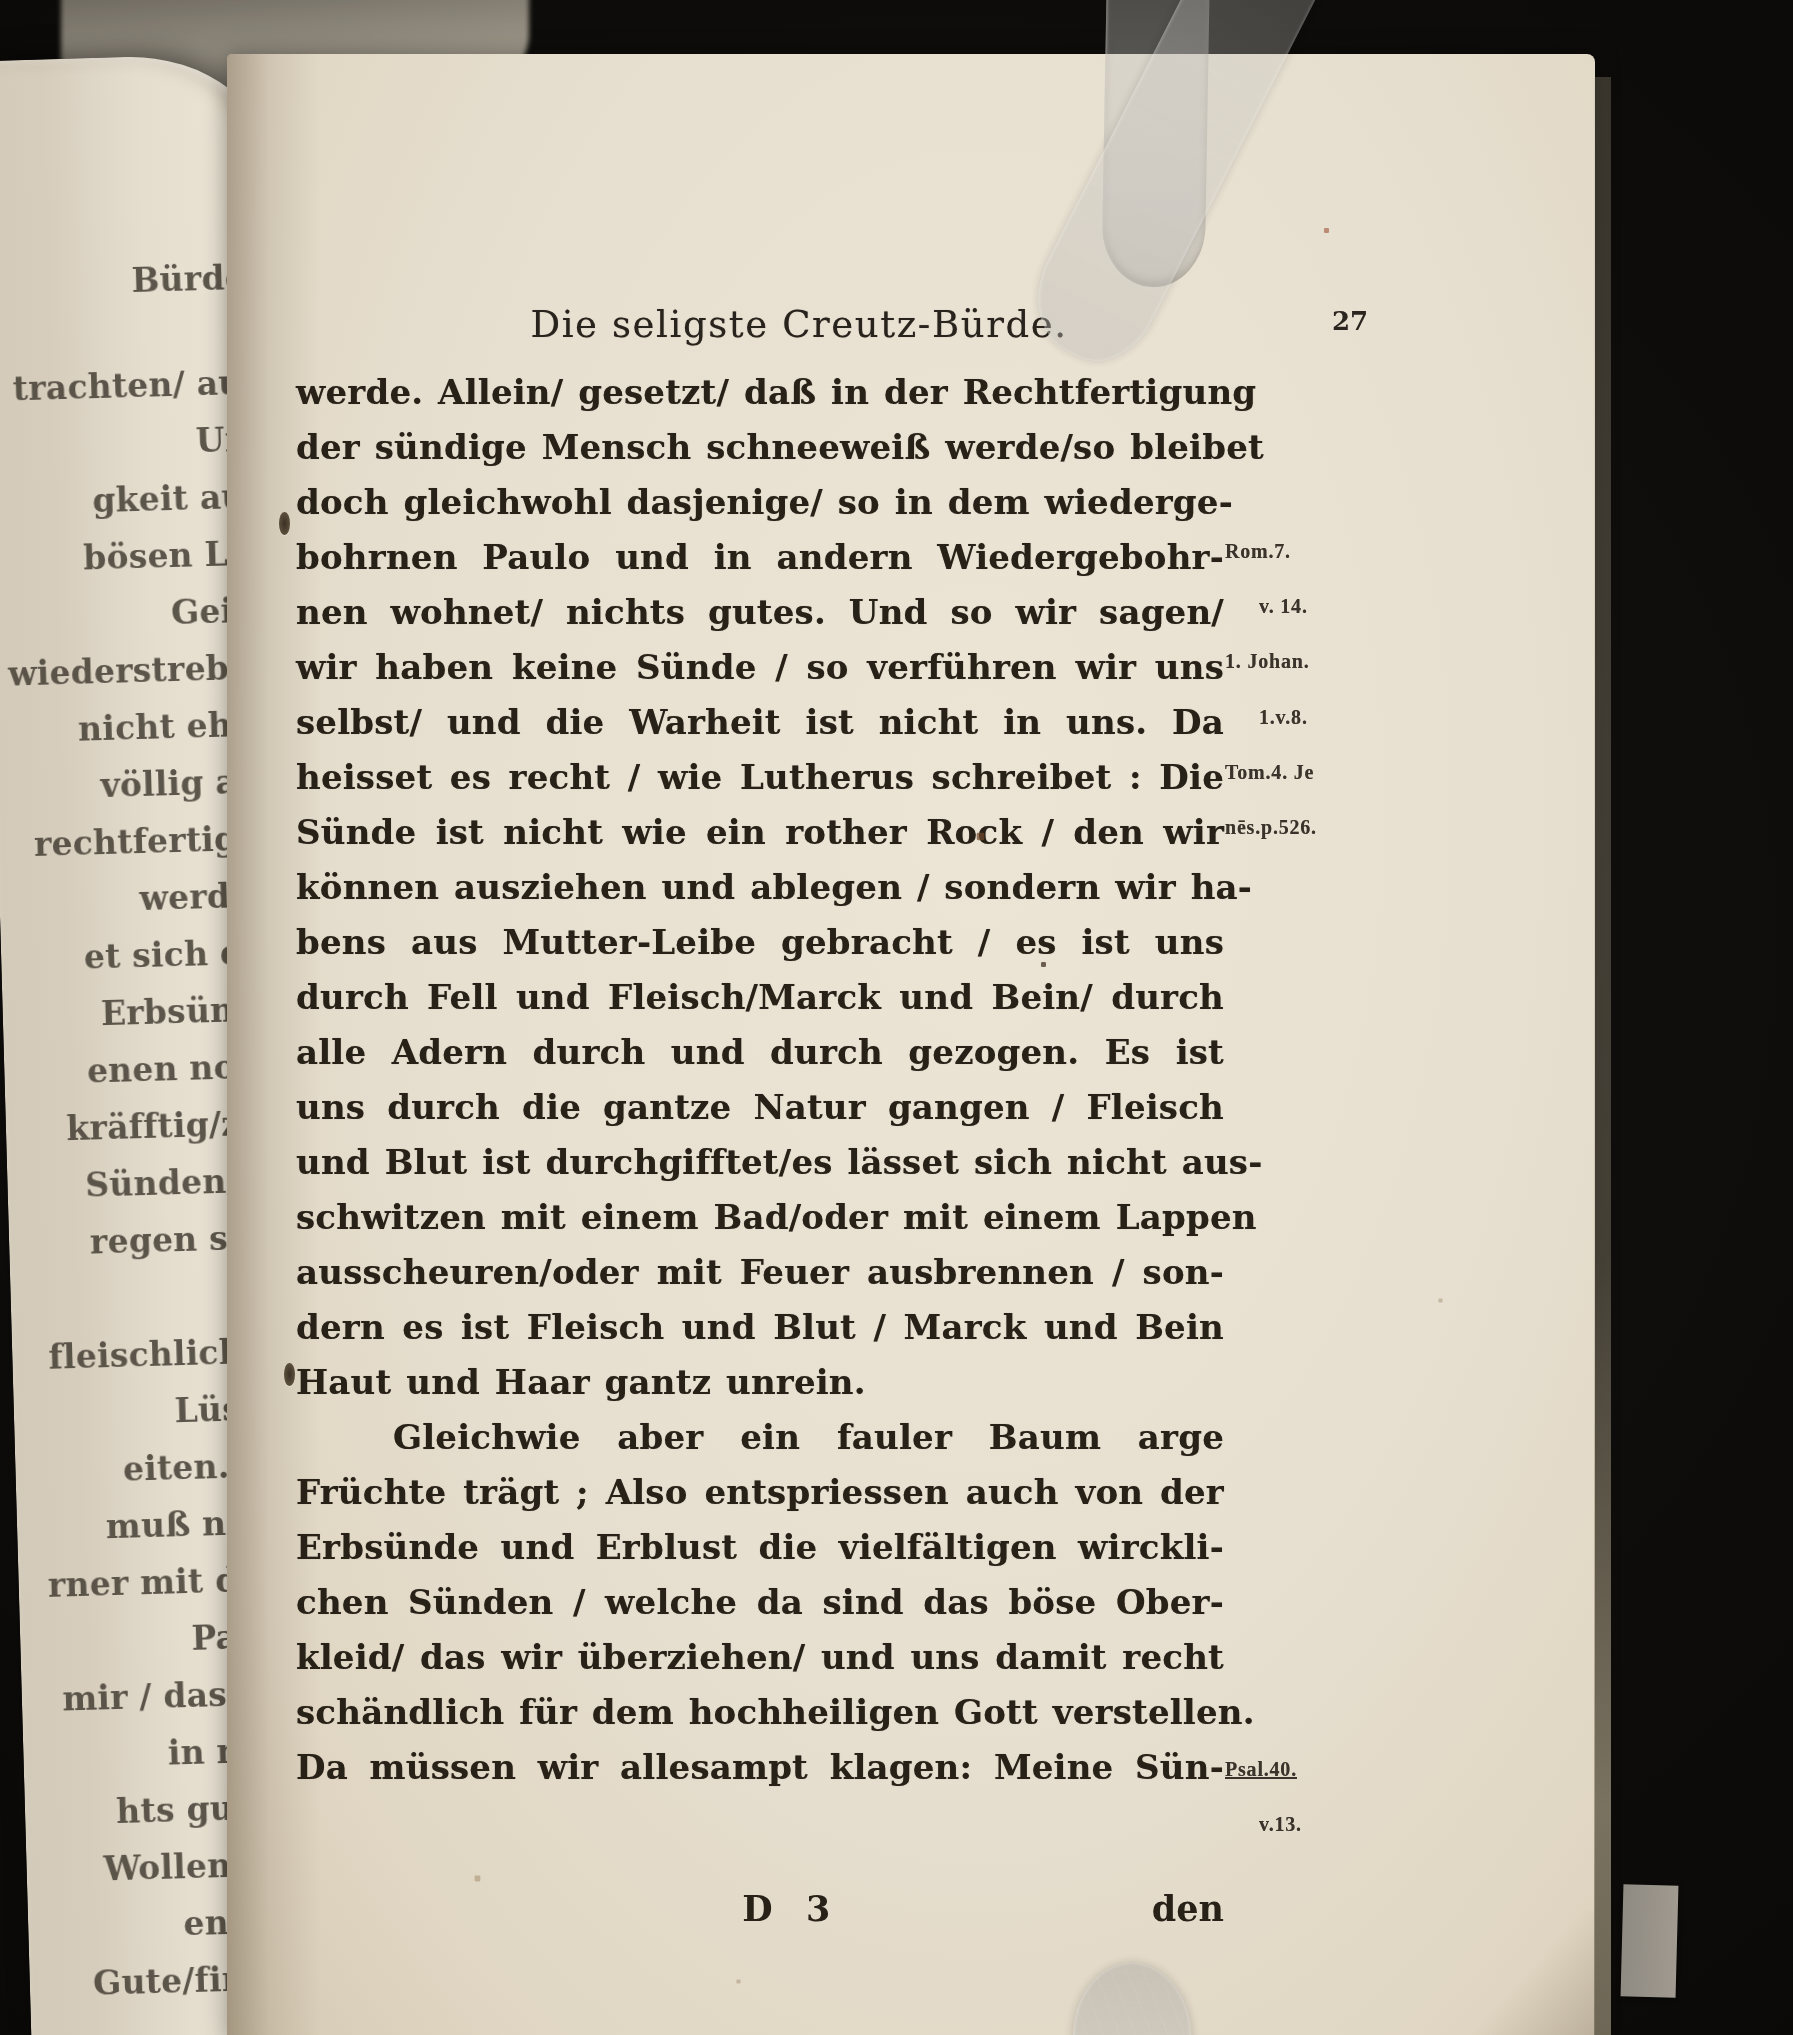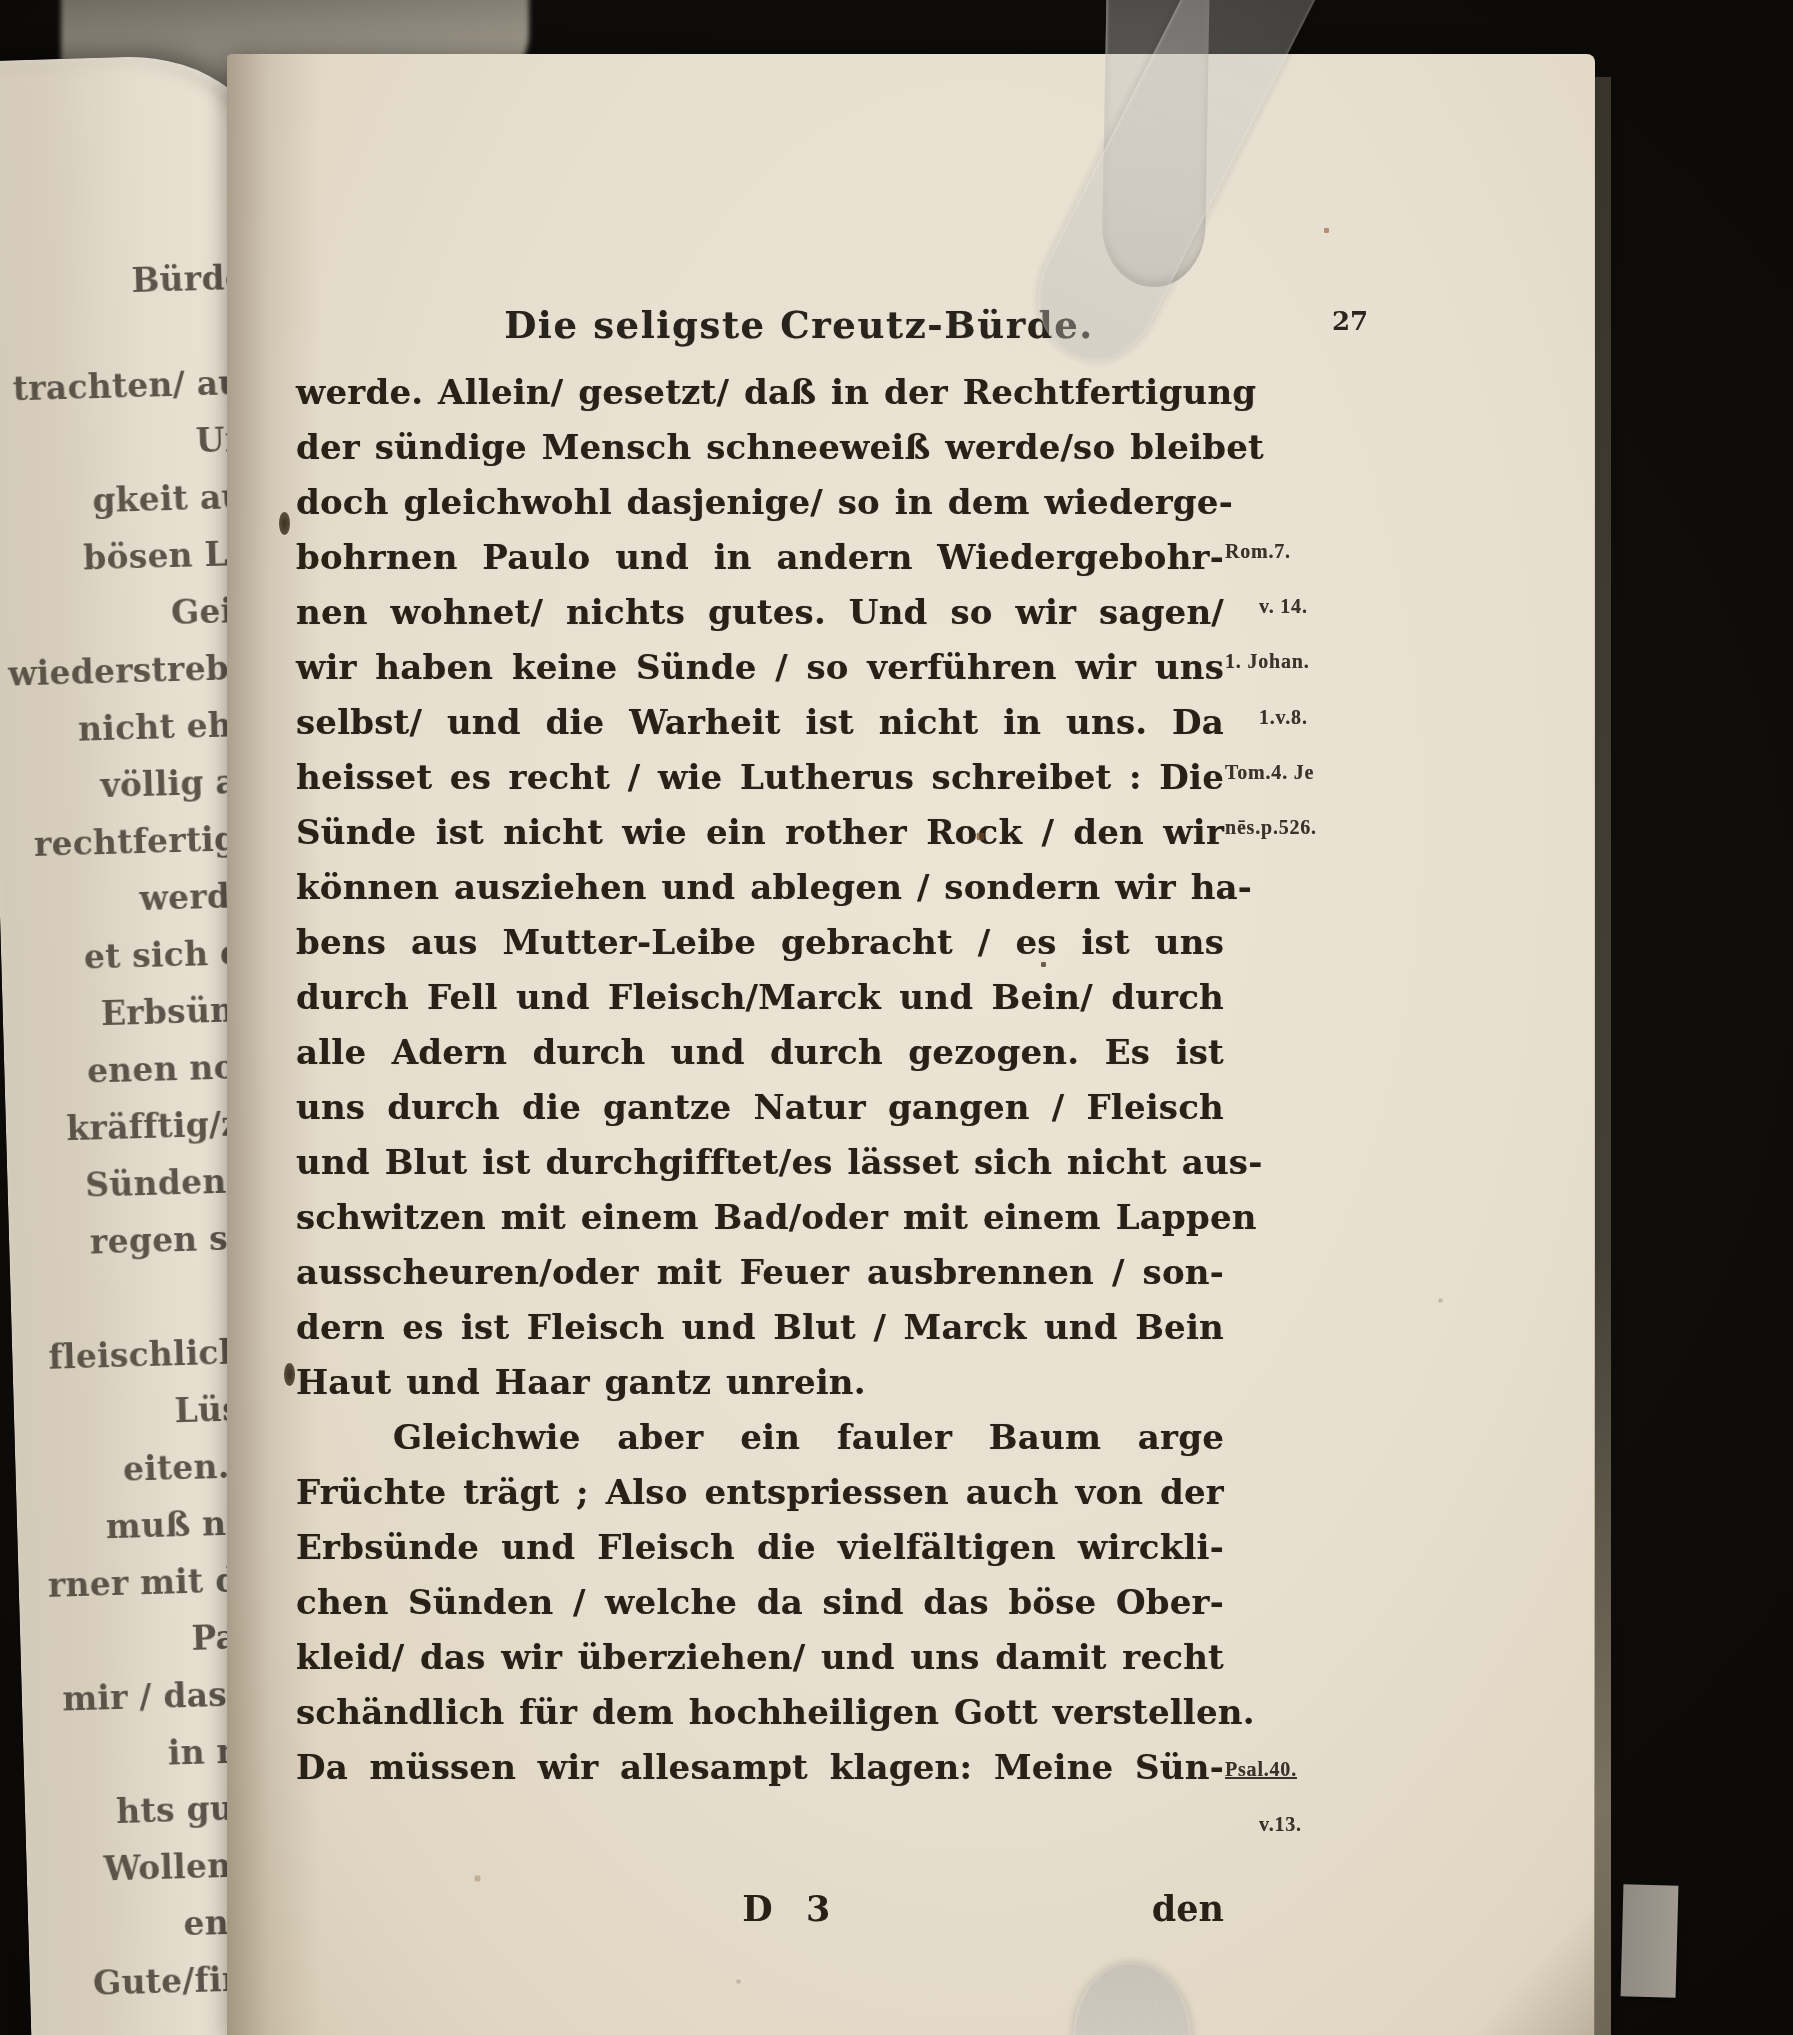--- a/index.html
+++ b/index.html
@@ -29,21 +29,21 @@
     box-shadow:0 4.9px 0 -1.2px #c0b49c, 0 9.8px 0 -3.3px #91866f, 0 0 24.4px rgba(0,0,0,.35);}
   #page::before{content:"";position:absolute;left:0;top:0;bottom:0;width:94px;
     background:linear-gradient(90deg,rgba(84,66,44,.38),rgba(84,66,44,.12) 45%,transparent 100%);
     border-radius:4.9px 0 0 4.1px;}
   #page::after{content:"";position:absolute;right:0;bottom:0;width:122px;height:134px;
     background:linear-gradient(to top left, rgba(70,56,36,.22), transparent 55%);
     border-radius:0 0 12.2px 0;}
 
   .runhead-row{position:absolute;left:69px;top:249px;width:928px;height:61px;}
   .runhead{position:absolute;left:50%;transform:translateX(calc(-50% + 39px));
-    white-space:nowrap;font-size:37px;font-weight:700;letter-spacing:1.6px;color:#29231d;
+    white-space:nowrap;font-size:37px;font-weight:400;letter-spacing:1.6px;color:#29231d;
     text-shadow:0 0 0.8px rgba(46,34,22,.45);}
   .pagenum{position:absolute;left:1036px;top:3.3px;font-size:26px;font-weight:700;color:#2b251f;}
 
   .textblock{position:absolute;left:69px;top:311px;width:928px;}
   .textblock div{height:55px;line-height:55px;font-size:34px;font-weight:700;
     color:#272118;letter-spacing:0.2px;word-spacing:2.8px;white-space:nowrap;
     text-align:justify;text-align-last:justify;text-justify:inter-word;
     text-shadow:0 0 0.8px rgba(43,32,20,.4);}
   .textblock div:nth-of-type(19){text-align-last:left;}
   .textblock div:nth-of-type(20){padding-left:97px;width:831px;}
@@ -142,21 +142,21 @@
         <div>durch Fell und Fleisch/Marck und Bein/ durch</div>
         <div>alle Adern durch und durch gezogen. Es ist</div>
         <div>uns durch die gantze Natur gangen / Fleisch</div>
         <div>und Blut ist durchgifftet/es lässet sich nicht aus-</div>
         <div>schwitzen mit einem Bad/oder mit einem Lappen</div>
         <div>ausscheuren/oder mit Feuer ausbrennen / son-</div>
         <div>dern es ist Fleisch und Blut / Marck und Bein</div>
         <div>Haut und Haar gantz unrein.</div>
         <div>Gleichwie aber ein fauler Baum arge</div>
         <div>Früchte trägt ; Also entspriessen auch von der</div>
-        <div>Erbsünde und Fleisch die vielfältigen wirckli-</div>
+        <div>Erbsünde und Erblust die vielfältigen wirckli-</div>
         <div>chen Sünden / welche da sind das böse Ober-</div>
         <div>kleid/ das wir überziehen/ und uns damit recht</div>
         <div>schändlich für dem hochheiligen Gott verstellen.</div>
         <div>Da müssen wir allesampt klagen: Meine Sün-</div>
       </div>
 
     <div class="sigrow">
       <span class="sig">D 3</span>
       <span class="catch">den</span>
     </div>

